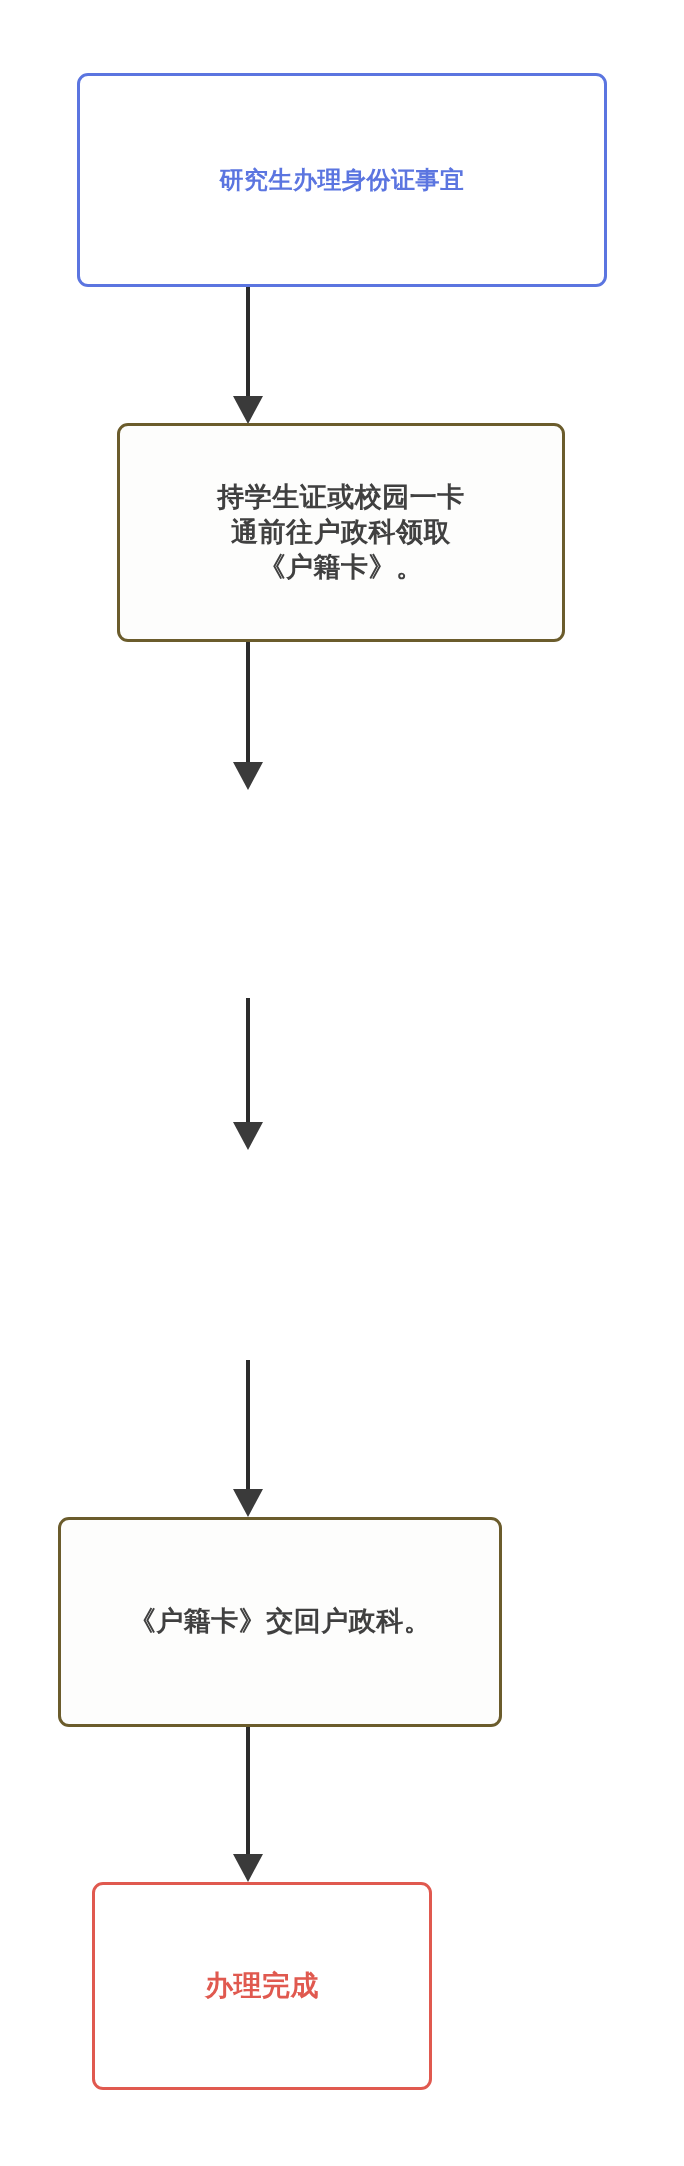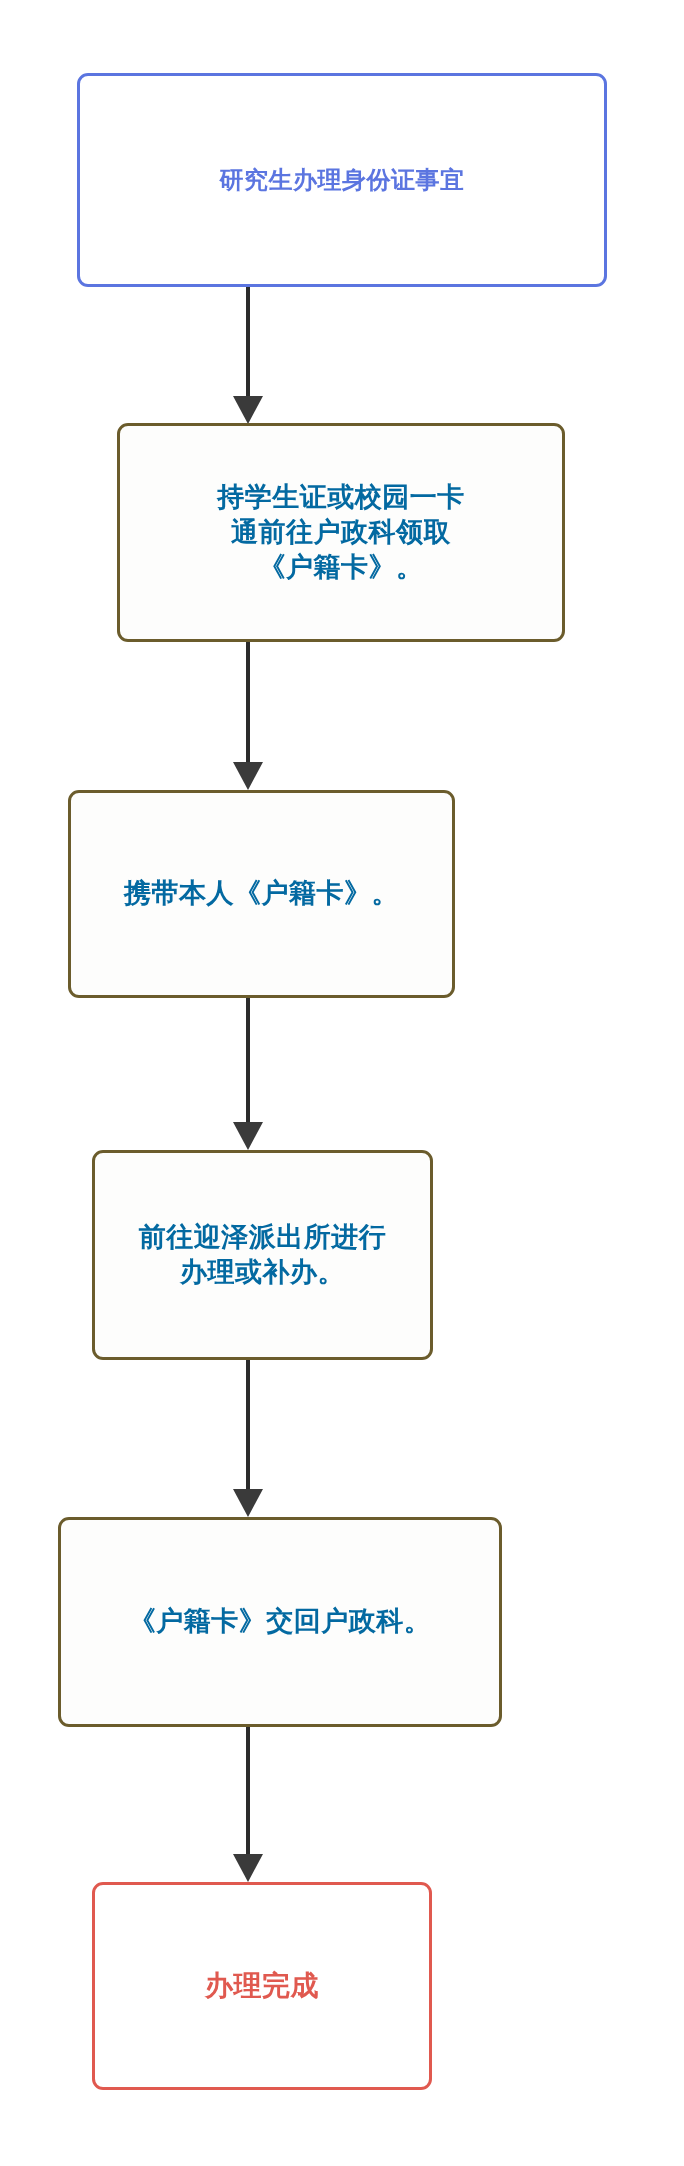--- a/index.html
+++ b/index.html
@@ -46,21 +46,21 @@
   }
   .node.start .label {
     color: #5b75e0;
   }
   .node.step {
     border-width: 3px;
     border-color: #6b5c2c;
     background: #fdfdfc;
   }
   .node.step .label {
-    color: #0369a1;
+    color: #404040;
   }
   .node.finish {
     border-width: 3px;
     border-color: #e0594f;
     background: #ffffff;
   }
   .node.finish .label {
     color: #e0594f;
   }
   
@@ -104,28 +104,21 @@
   <div class="node start" style="left:77px; top:73px; width:530px; height:214px;">
     <span class="label" style="font-size:24px;">研究生办理身份证事宜</span>
   </div>
 
   <div class="node step" style="left:117px; top:423px; width:448px; height:219px;">
     <span class="label" style="font-size:27px;">持学生证或校园一卡
 通前往户政科领取
 《户籍卡》。</span>
   </div>
 
-  <div class="node step" style="left:68px; top:790px; width:387px; height:208px;">
-    <span class="label" style="font-size:27px;">携带本人《户籍卡》。</span>
-  </div>
 
-  <div class="node step" style="left:92px; top:1150px; width:341px; height:210px;">
-    <span class="label" style="font-size:27px;">前往迎泽派出所进行
-办理或补办。</span>
-  </div>
 
   <div class="node step" style="left:58px; top:1517px; width:444px; height:210px;">
     <span class="label" style="font-size:27px;">《户籍卡》交回户政科。</span>
   </div>
 
   <div class="node finish" style="left:92px; top:1882px; width:340px; height:208px;">
     <span class="label" style="font-size:28px;">办理完成</span>
   </div>
 
 </div>

